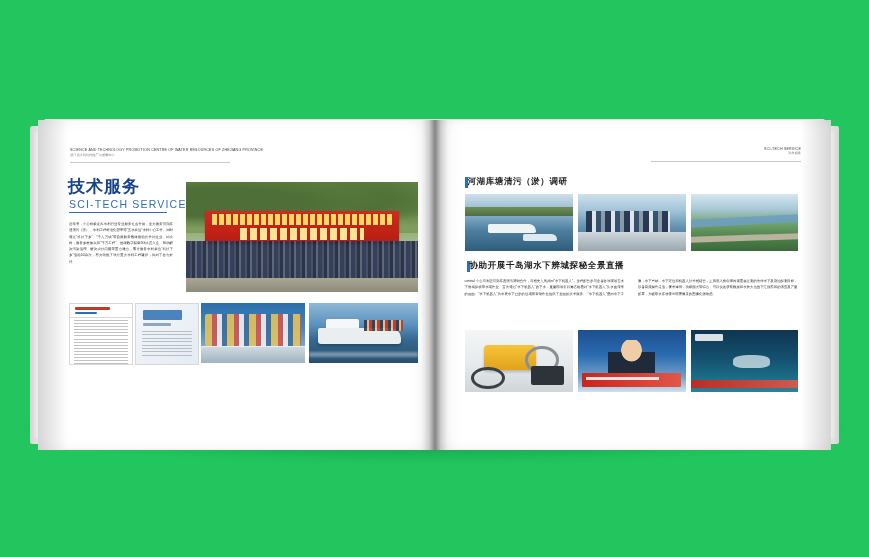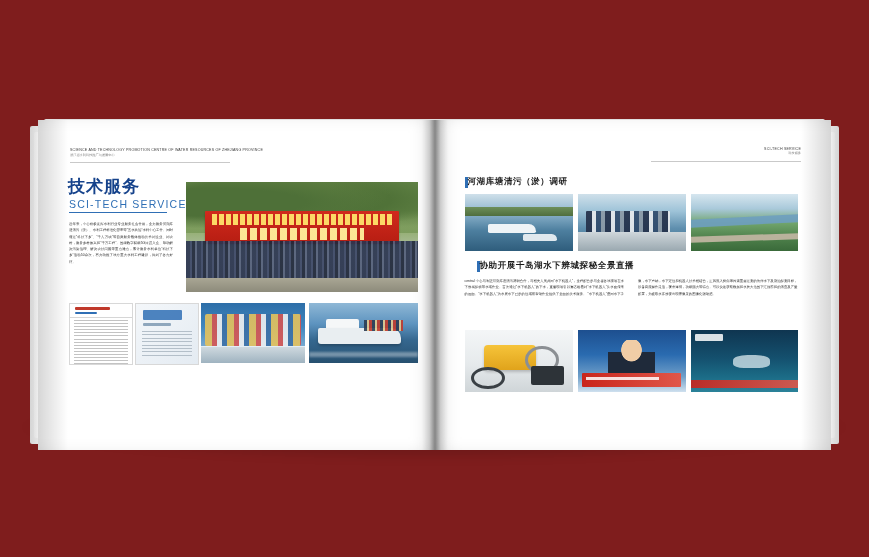--- a/index.html
+++ b/index.html
@@ -12,21 +12,21 @@
     height: 557px;
     overflow: hidden;
     font-family: "Liberation Sans", sans-serif;
   }
 
   
   #stage {
     position: relative;
     width: 869px;
     height: 557px;
-    background: #7f1d1d;
+    background: #22c55e;
   }
 
   
   #book {
     position: absolute;
     left: 38px;
     top: 120px;
     width: 793px;
     height: 330px;
   }
@@ -328,21 +328,21 @@
     display: flex;
     align-items: center;
   }
   .sec-head .bar {
     width: 3px; height: 11px; background: #2f6fb5; flex: none;
   }
   .sec-head .t {
     font-size: 8.5px; font-weight: bold; color: #1a1a1a; letter-spacing: .6px; white-space: nowrap;
   }
   #sec1 { left: 30px; top: 56px; }
-  #sec2 { left: 42px; top: 140px; }
+  #sec2 { left: 32px; top: 140px; }
 
   
   #rphoto-1 {
     left: 30px; top: 74px; width: 108px; height: 57px;
     background: linear-gradient(to bottom, #cfe0ea 0%, #8fb5cd 32%, #4d7f9f 64%, #2f5d7c 100%);
   }
   #rphoto-1 .r1-bank {
     position: absolute; left: 0; top: 22%; width: 100%; height: 16%;
     background: linear-gradient(to bottom, #6e8f5a, #4f6e3e);
   }

